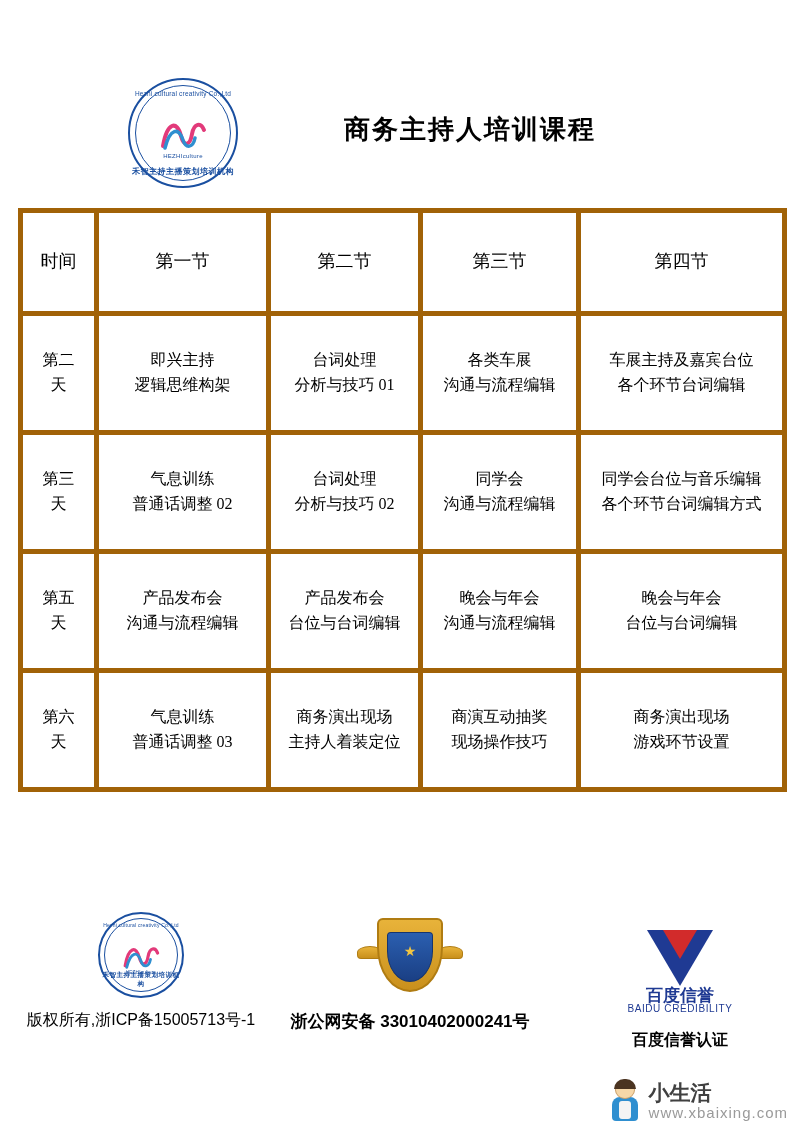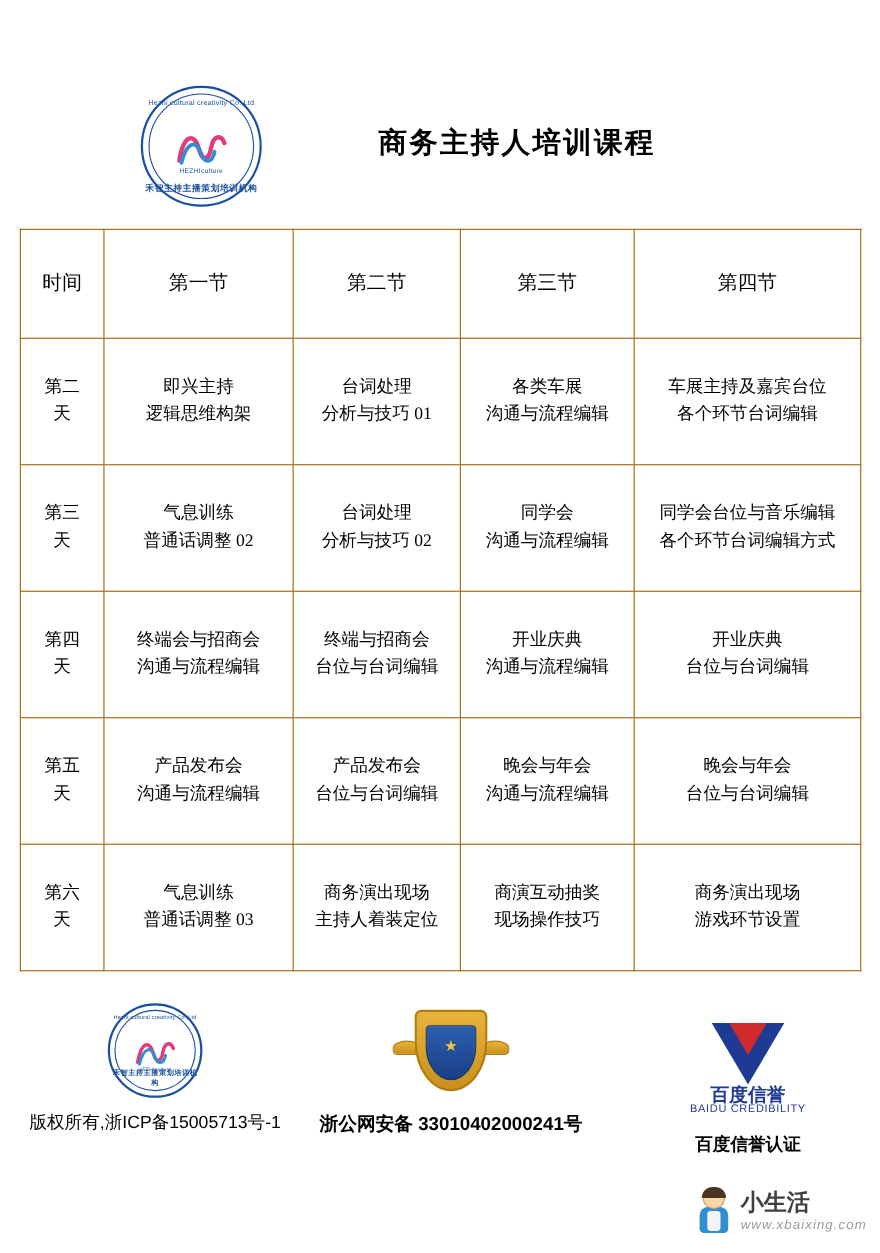--- a/index.html
+++ b/index.html
@@ -115,21 +115,21 @@
     left: 18px;
     top: 208px;
     width: 764px;
   }
   table.sched {
     border-collapse: collapse;
     width: 764px;
     table-layout: fixed;
   }
   table.sched td, table.sched th {
-    border: 1px solid #a16207;
+    border: 5px solid #a16207;
     text-align: center;
     vertical-align: middle;
     font-size: 16px;
     font-weight: normal;
     padding: 16px;
     line-height: 1.55;
   }
   table.sched thead th {
     height: 66px;
     font-size: 18px;
@@ -354,25 +354,24 @@
     justify-content: center;
   }
   .wm-cn {
     font-size: 21px;
     font-weight: bold;
     color: #404040;
     font-family: "Liberation Sans", sans-serif;
     line-height: 1.1;
   }
   .wm-en {
-    font-size: 12px;
+    font-size: 15px;
     color: #9a9a9a;
     letter-spacing: 1px;
     font-family: "Liberation Sans", sans-serif;
-    font-style: italic;
   }
 </style>
 </head>
 <body>
 
 <div class="page">
 
   <div class="header">
 
     <div class="logo-top">
@@ -446,39 +445,20 @@
           <td>
             <span class="cell-line">同学会</span>
             <span class="cell-line">沟通与流程编辑</span>
           </td>
           <td>
             <span class="cell-line">同学会台位与音乐编辑</span>
             <span class="cell-line">各个环节台词编辑方式</span>
           </td>
         </tr>
 
-        <tr>
-          <td>第四天</td>
-          <td>
-            <span class="cell-line">终端会与招商会</span>
-            <span class="cell-line">沟通与流程编辑</span>
-          </td>
-          <td>
-            <span class="cell-line">终端与招商会</span>
-            <span class="cell-line">台位与台词编辑</span>
-          </td>
-          <td>
-            <span class="cell-line">开业庆典</span>
-            <span class="cell-line">沟通与流程编辑</span>
-          </td>
-          <td>
-            <span class="cell-line">开业庆典</span>
-            <span class="cell-line">台位与台词编辑</span>
-          </td>
-        </tr>
 
         <tr>
           <td>第五天</td>
           <td>
             <span class="cell-line">产品发布会</span>
             <span class="cell-line">沟通与流程编辑</span>
           </td>
           <td>
             <span class="cell-line">产品发布会</span>
             <span class="cell-line">台位与台词编辑</span>

